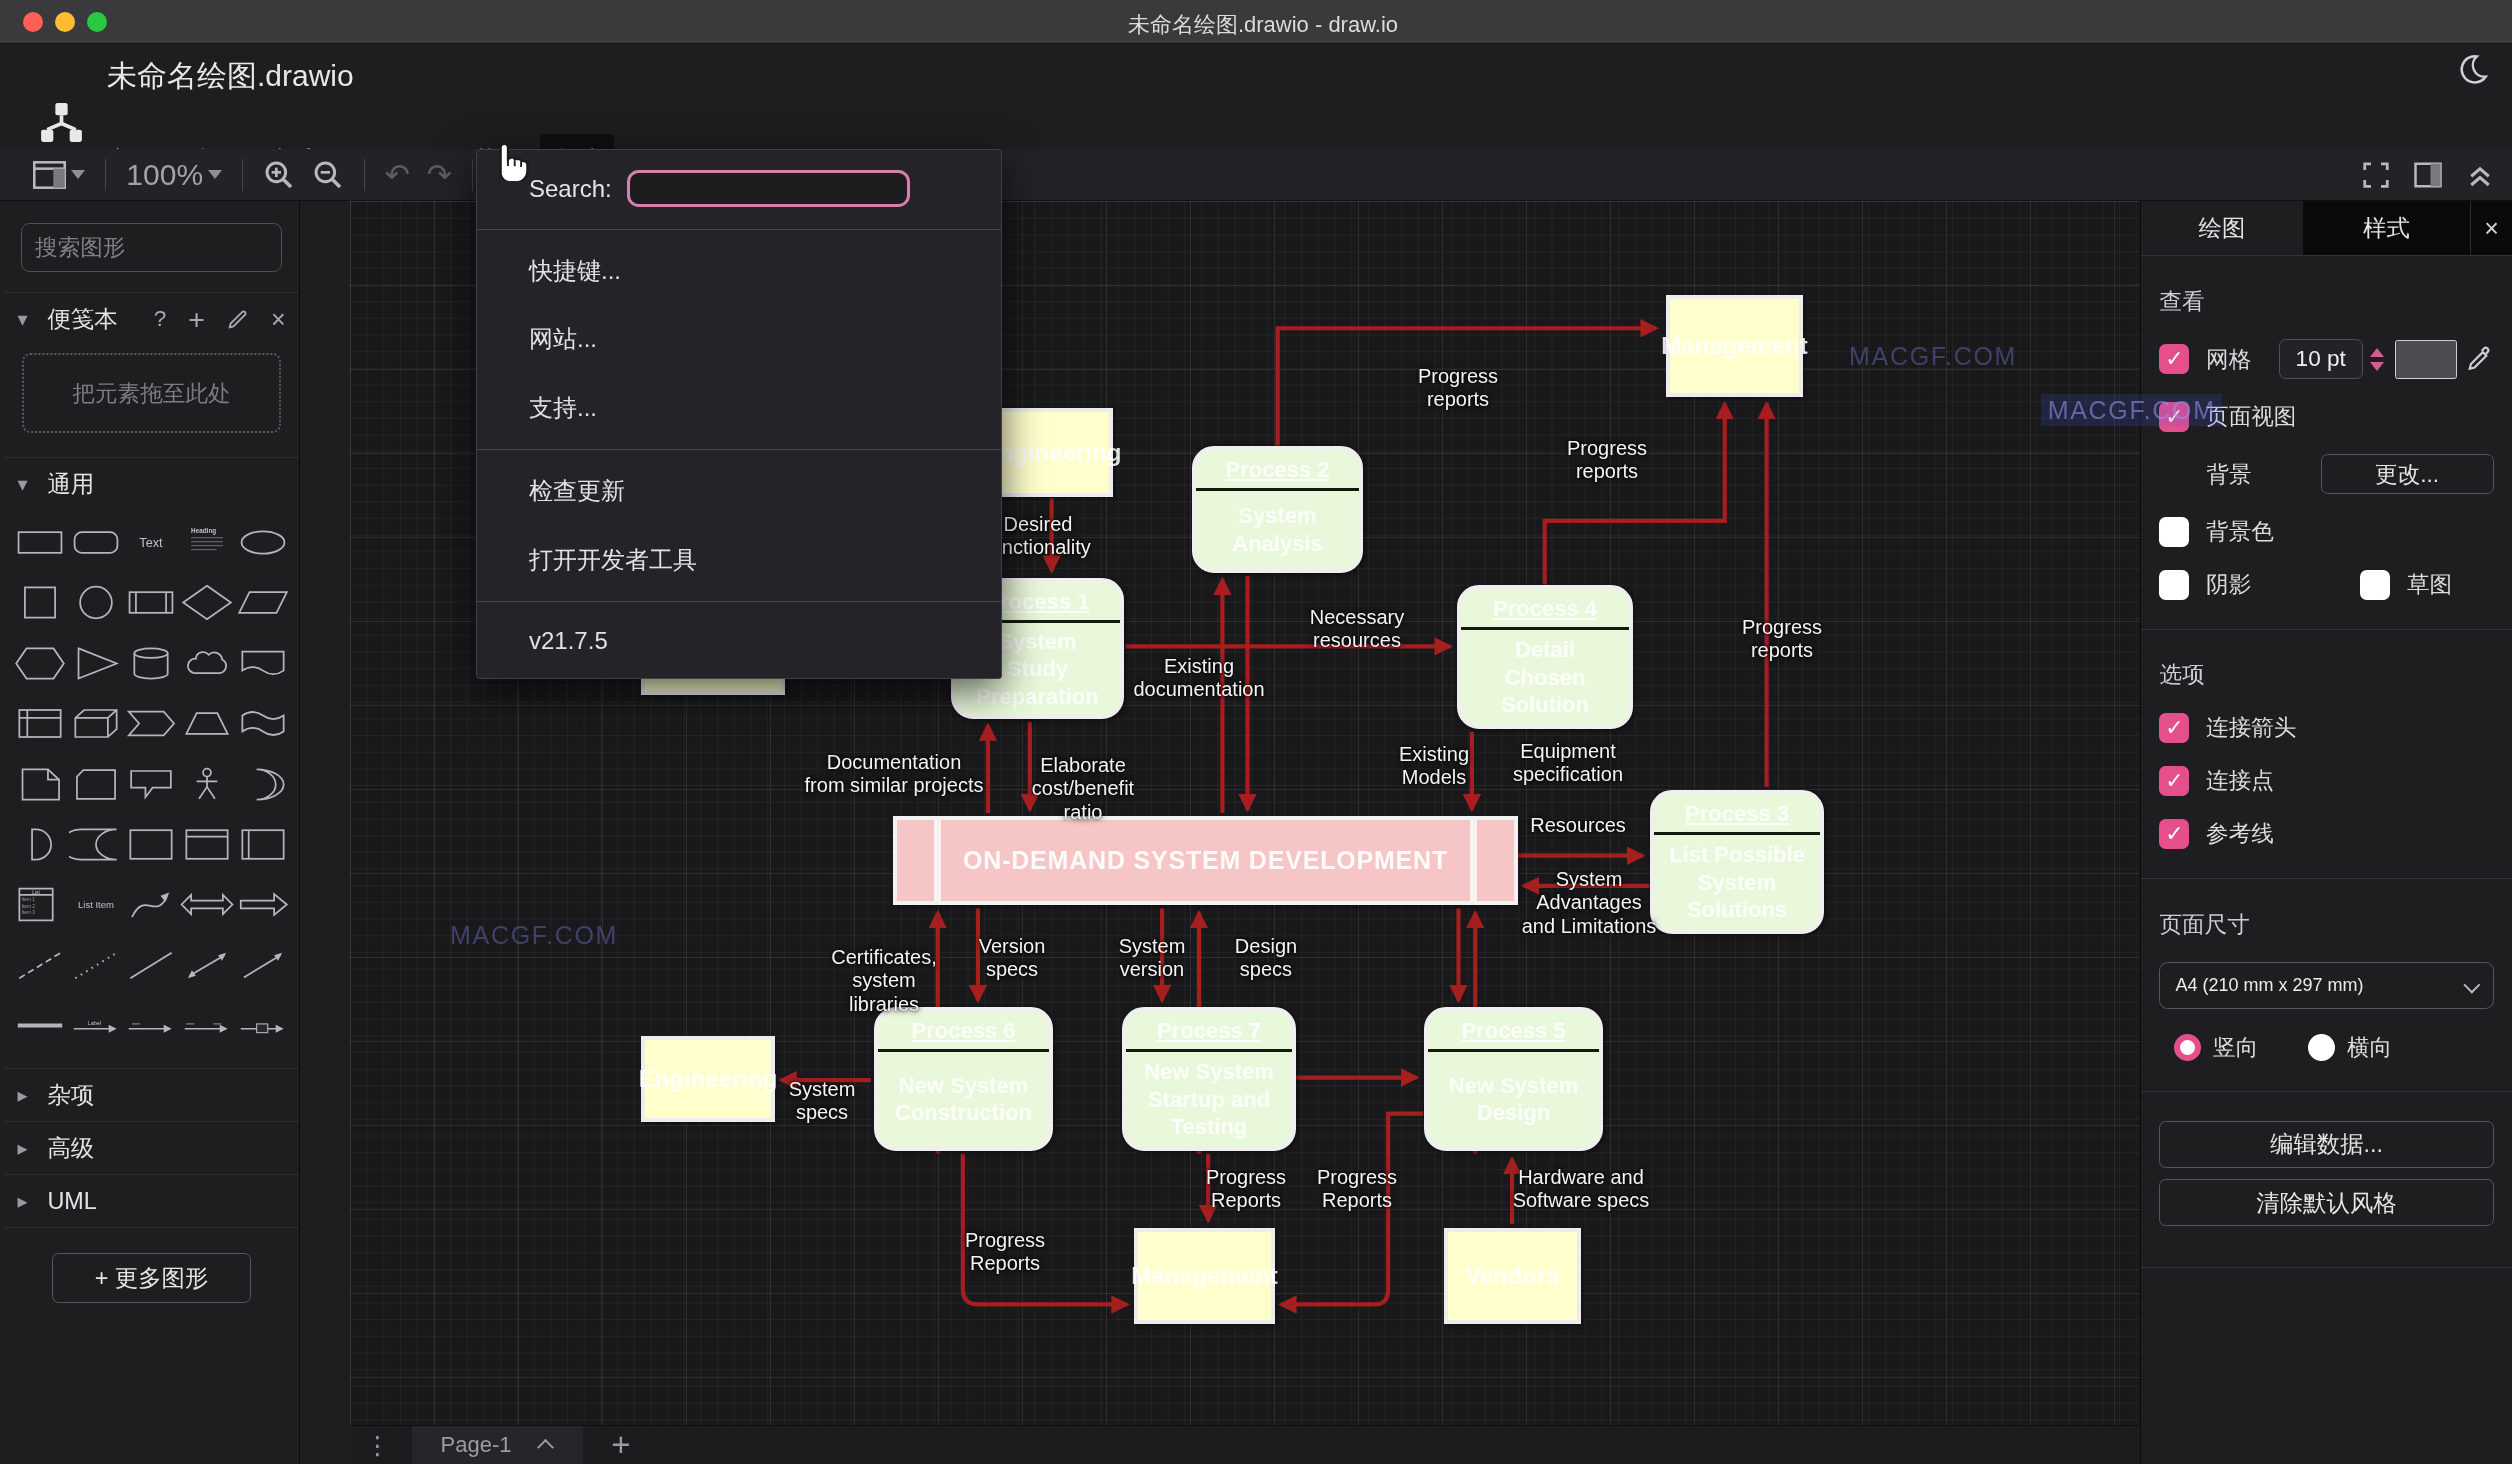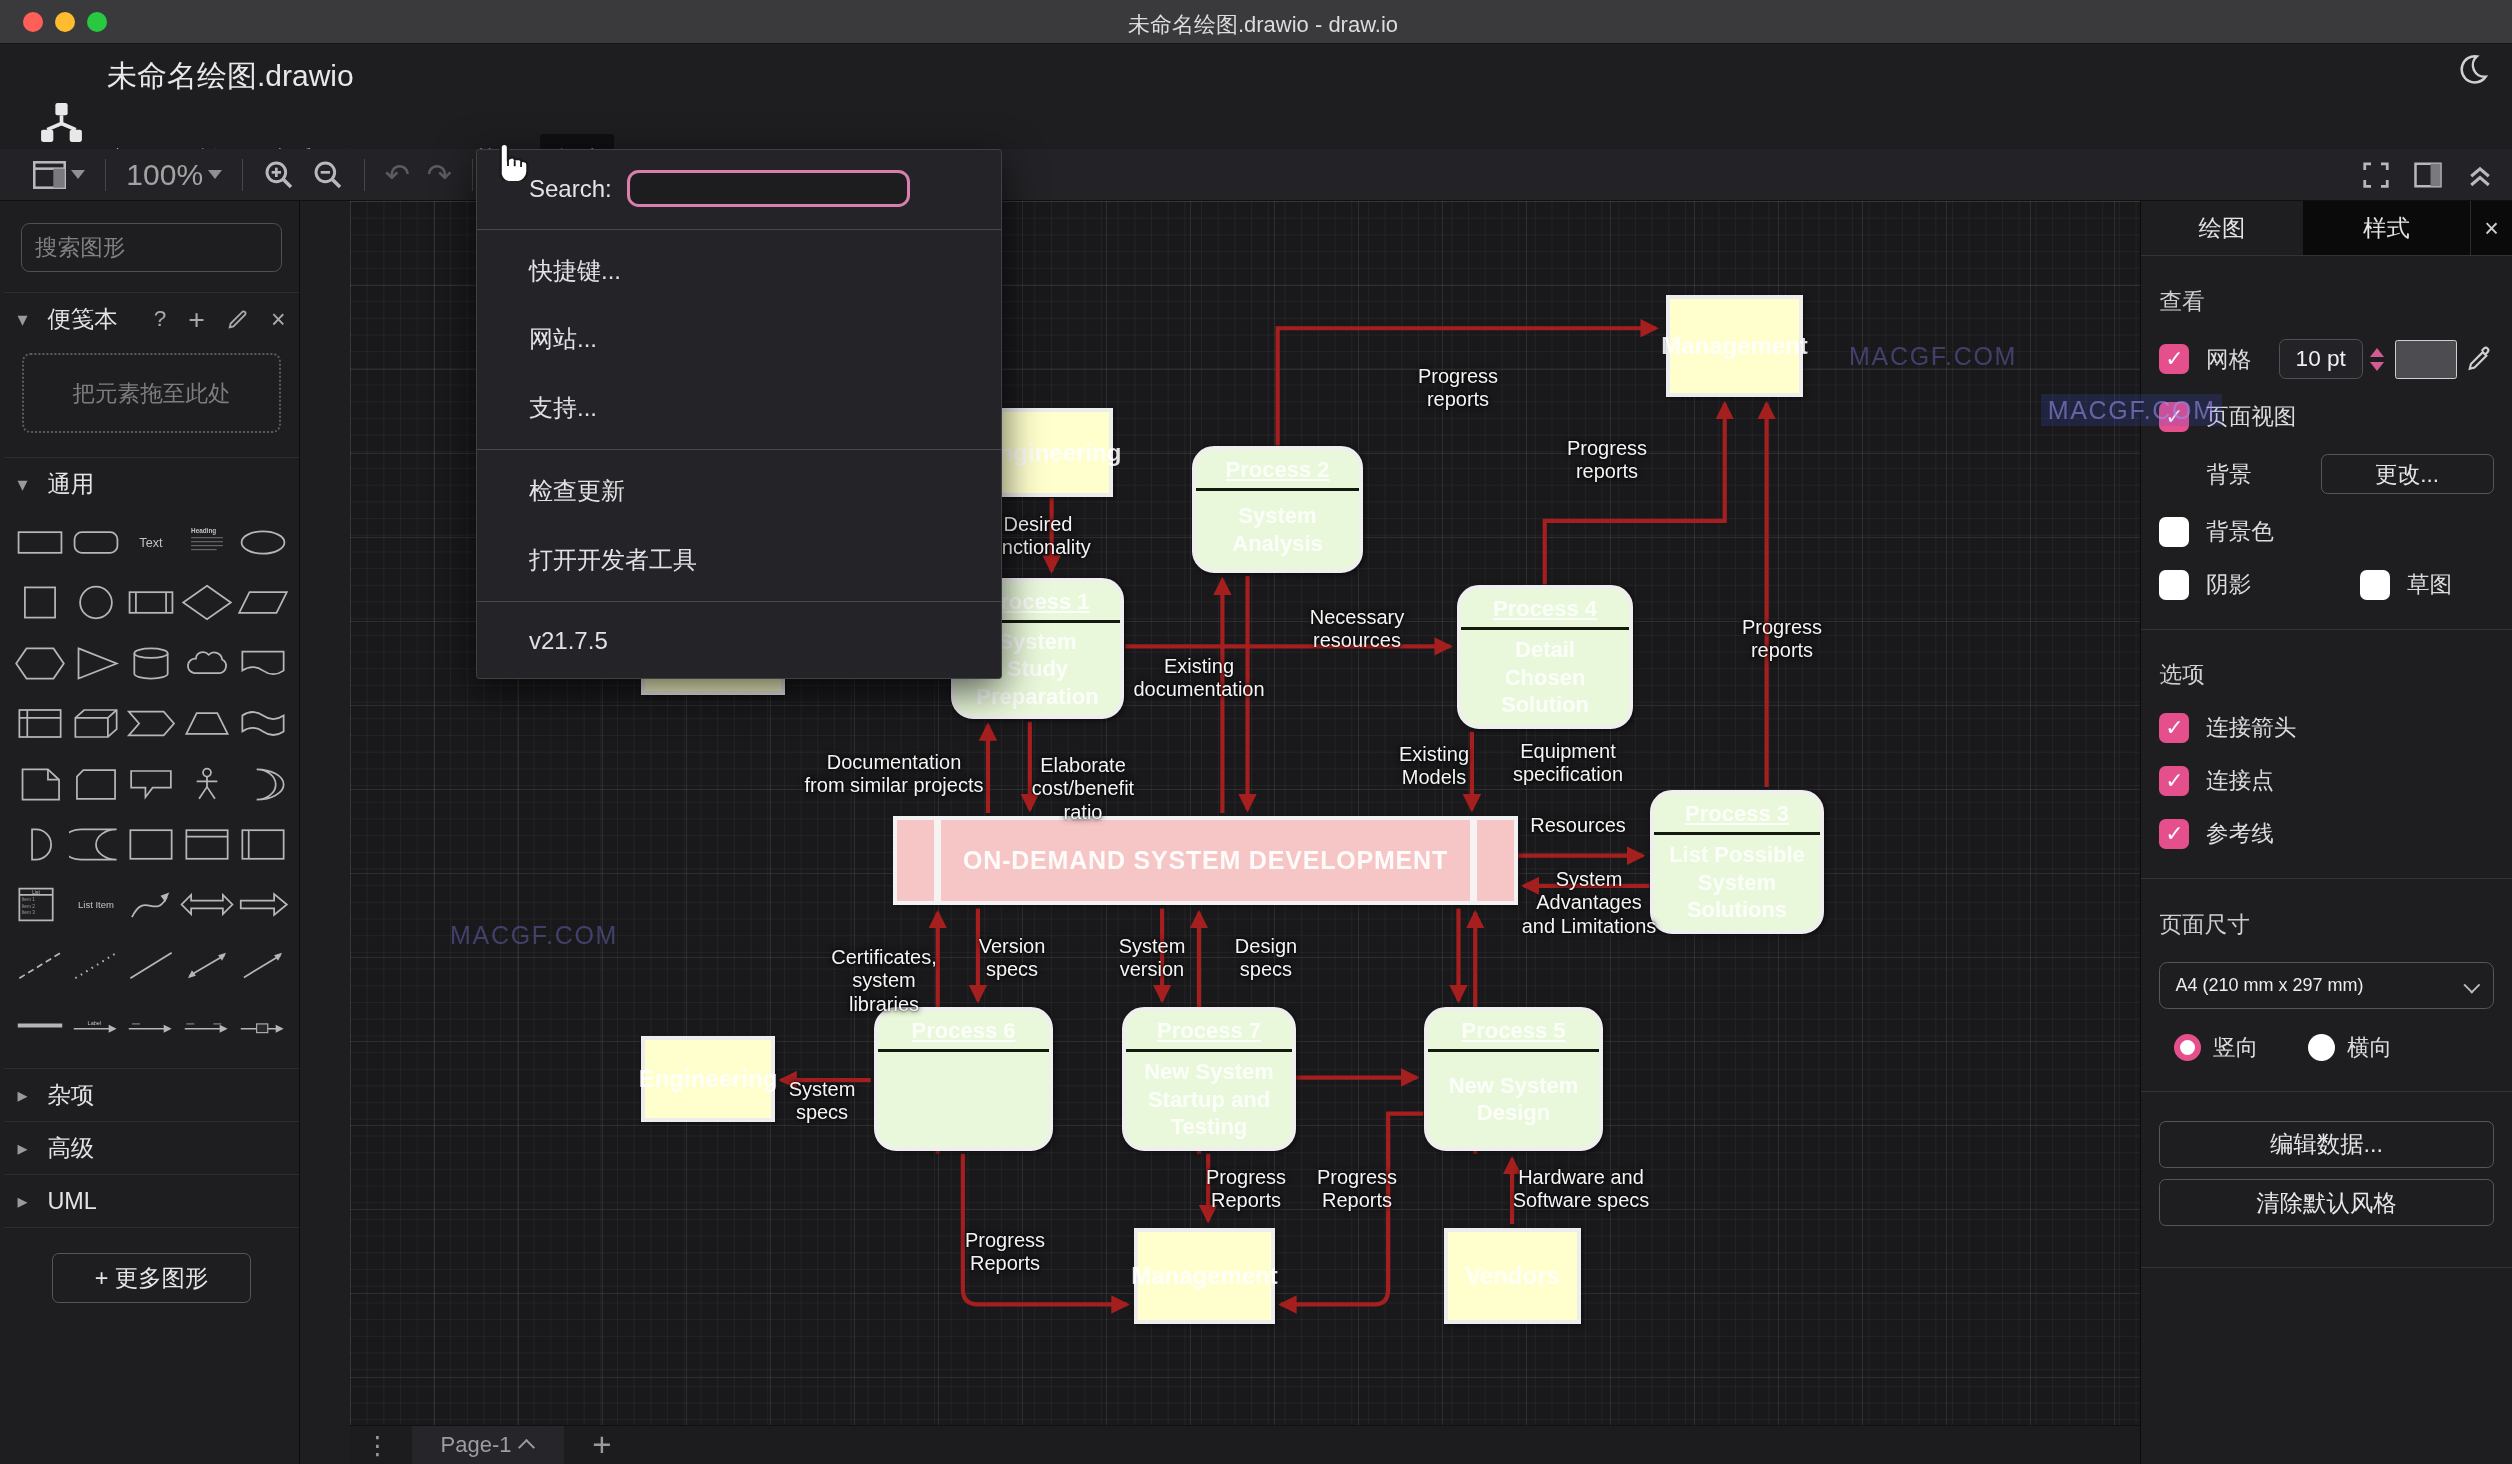--- a/index.html
+++ b/index.html
@@ -125,21 +125,21 @@
   .radio { width:27px; height:27px; border-radius:50%; margin-right:11.7px; flex:none; }
   .radio.sel { border:6.7px solid #e5508c; background:#ffffff; }
   .radio.un { background:#ffffff; }
   .rp-btn { width:100%; height:47px; border:0.8px solid #57575b; border-radius:6.7px; background:transparent;
     color:#e6e6e8; font-size:23.4px; font-family:inherit; margin-bottom:11.7px; }
 
   
   #footer { position:absolute; left:350px; top:1425px; width:1790px; height:39px; background:#1c1c1f;
     border-top:0.8px solid #101011; display:flex; align-items:center; }
   #page-menu-dots { color:#9a9a9e; font-size:25px; margin:0 22px 0 15px; }
-  #page-tab { height:100%; background:#26262a; display:flex; align-items:center; gap:12px; padding:0 28.5px;
+  #page-tab { height:100%; background:#26262a; display:flex; align-items:center; gap:31px; padding:0 28.5px;
     color:#9d9da1; font-size:22px; }
   #page-tab .chevup { width:11.7px; height:11.7px; border-left:2.5px solid #9d9da1; border-top:2.5px solid #9d9da1;
     transform:rotate(45deg) translateY(3.3px); }
   #add-page { color:#9a9a9e; font-size:33px; margin-left:28.5px; font-weight:300; }
 
   #cursor { position:absolute; left:487px; top:134px; z-index:60; }
 </style>
 </head>
 <body>
 
@@ -633,20 +633,21 @@
                    <div class="p-body">Detail Chosen Solution</div>
       </div>
       <div class="node process" style="left: 1300px; top: 589px; width: 174px; height: 144px;">
         <div class="p-title">Process 3</div>
                    <div class="p-div"></div>
                    <div class="p-body">List Possible System Solutions</div>
       </div>
       <div class="node process" style="left: 524px; top: 806px; width: 179px; height: 144px;">
         <div class="p-title">Process 6</div>
                    <div class="p-div"></div>
+                   <div class="p-body">New System Construction</div>
       </div>
       <div class="node process" style="left: 772px; top: 806px; width: 174px; height: 144px;">
         <div class="p-title">Process 7</div>
                    <div class="p-div"></div>
                    <div class="p-body">New System Startup and Testing</div>
       </div>
       <div class="node process" style="left: 1074px; top: 806px; width: 179px; height: 144px;">
         <div class="p-title">Process 5</div>
                    <div class="p-div"></div>
                    <div class="p-body">New System Design</div>

